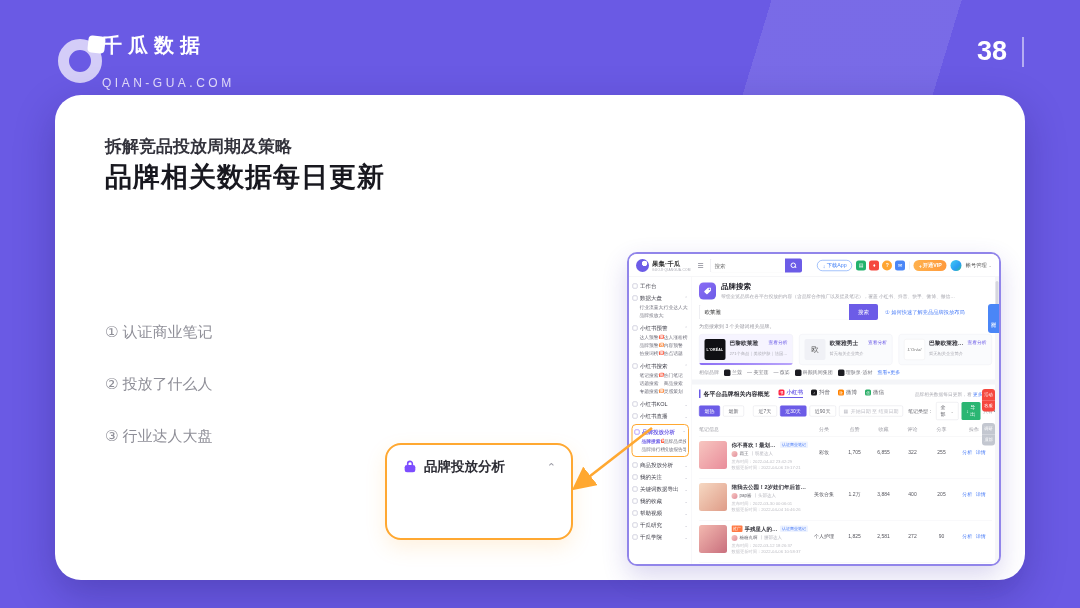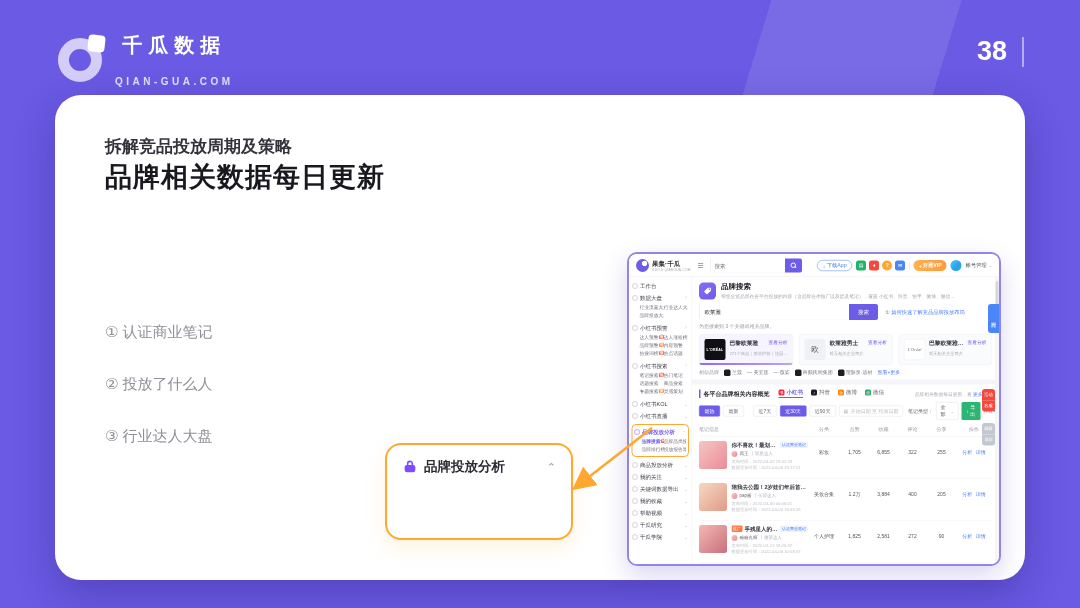--- a/index.html
+++ b/index.html
@@ -3,26 +3,26 @@
 <meta charset="utf-8">
 <style>
   * { margin:0; padding:0; box-sizing:border-box; }
   html,body { background:#4a3fae; }
   body { font-family:"Liberation Sans","DejaVu Sans",sans-serif; }
   .slide { position:relative; width:1080px; height:608px; background:#6A5AE4; overflow:hidden; margin:0 auto; }
   .band { position:absolute; top:0; left:0; right:0; height:125px;
           background:linear-gradient(107deg,transparent 69%,rgba(255,255,255,.10) 69%,rgba(255,255,255,.10) 86%,transparent 86%); }
 
   
-  .top-logo { position:absolute; left:58px; top:32px; display:flex; align-items:center; gap:13px;text-align:center; }
+  .top-logo { position:absolute; left:58px; top:32px; display:flex; align-items:center; gap:0; }
   .logo-mark { position:relative; width:44px; height:44px; }
   .logo-ring { width:44px; height:44px; border-radius:50%; border:11px solid #d4cdf8; }
   .logo-notch { position:absolute; top:-3px; right:-3px; width:17px; height:17px; background:#fff; border-radius:4px; transform:rotate(6deg); }
   .logo-cn { color:#fff; font-size:20px; font-weight:bold; letter-spacing:6px; }
-  .logo-en { color:#e4defb; font-size:10px; letter-spacing:3.5px; margin-top:17px; font-weight:bold; }
+  .logo-en { color:#e4defb; font-size:12px; letter-spacing:3.5px; margin-top:17px; font-weight:normal; }
   .pageinfo { position:absolute; right:56px; top:36px; display:flex; align-items:center; gap:15px; color:#fff; }
   .pagenum { font-size:27px; font-weight:bold; }
   .vline { width:2px; height:30px; background:rgba(255,255,255,.5); }
   .year { font-size:13.5px; font-weight:bold; letter-spacing:2px; }
   .brand-en { font-size:10.5px; letter-spacing:2.5px; margin-top:3px; font-weight:bold; }
 
   
   .card { position:absolute; left:55px; top:95px; width:970px; height:485px; background:#fff; border-radius:26px;
           box-shadow:0 14px 40px rgba(25,15,90,.28); }
   .kicker { position:absolute; left:50px; top:40px; font-size:17px; font-weight:bold; color:#33333c; }

